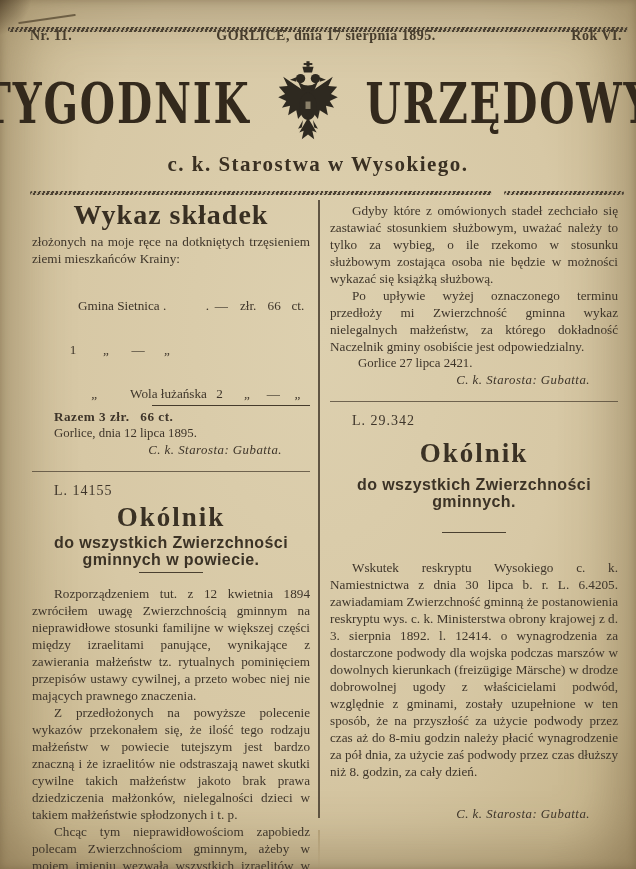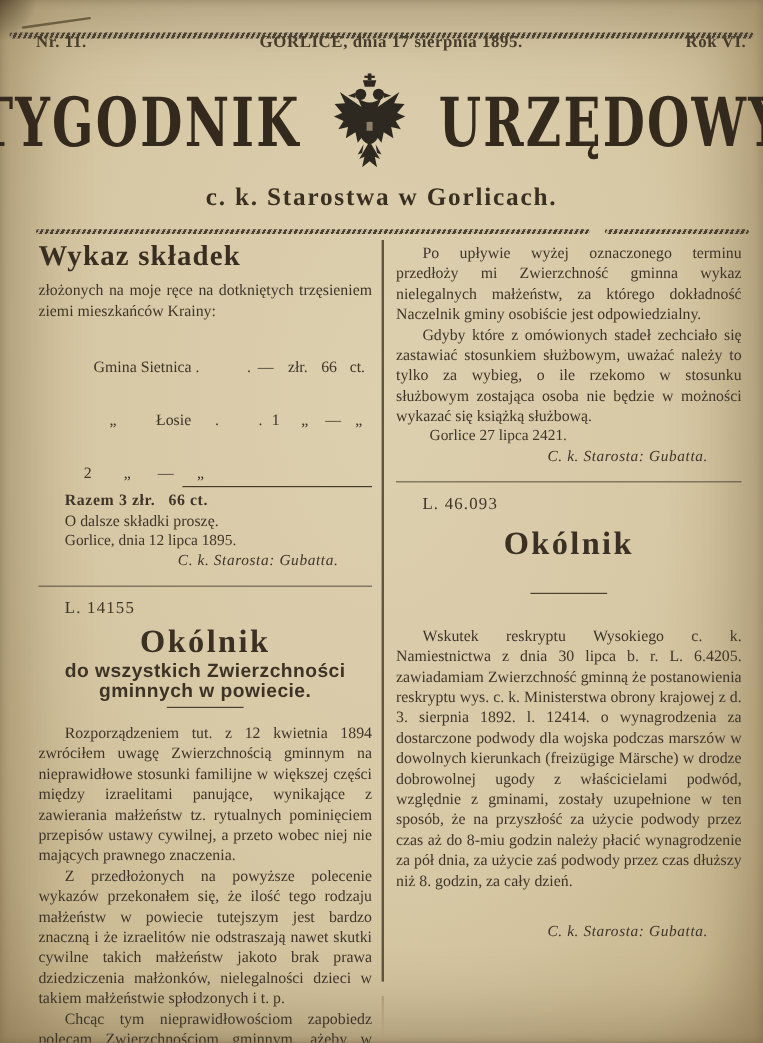--- a/index.html
+++ b/index.html
@@ -63,21 +63,21 @@
   
   .col-divider{
     position:absolute;left:318px;top:200px;width:2px;height:618px;
     background:#4a4030;opacity:.85;
   }
   .col{position:absolute;top:202px;font-size:13.2px;line-height:17px;text-align:justify;}
   .col-left{left:32px;width:278px;}
   .col-right{left:330px;width:288px;}
   .col p{margin:0;text-indent:22px;}
   .section-title{
-    text-align:left;font-size:24px;font-weight:bold;letter-spacing:1px;
+    text-align:center;font-size:28px;font-weight:bold;letter-spacing:1px;
     margin:4px 0 10px;text-indent:0;color:#382f22;
   }
   .okolnik-title{
     text-align:center;font-size:27px;letter-spacing:2px;font-weight:bold;
     margin:10px 0 8px;text-indent:0;color:#3a3124;
   }
   .okolnik-sub{
     text-align:center;font-family:"Liberation Sans", sans-serif;
     font-size:16px;font-weight:bold;letter-spacing:.4px;
     margin:0 0 4px;text-indent:0;color:#3c3326;
@@ -140,84 +140,84 @@
         <polygon points="50,92 36,116 43,113 40,127 50,119 60,127 57,113 64,116"></polygon>
 
         <polygon points="42,96 34,110 40,108"></polygon>
         <polygon points="58,96 66,110 60,108"></polygon>
       </g>
 
       <rect x="46" y="66" width="8" height="12" fill="#d7c8a5" opacity=".55"></rect>
     </svg>
     <span class="masthead-word">URZĘDOWY</span>
   </div>
-  <div class="subtitle">c. k. Starostwa w Gorlicach.</div>
+  <div class="subtitle">c. k. Starostwa w Wysokiego.</div>
 
   <div class="rope-rule rule-mid-left"></div>
   <div class="rope-rule rule-mid-right"></div>
   <div class="col-divider"></div>
 
   <div class="col col-left">
 
     <div class="section-title">Wykaz składek</div>
     <p style="text-indent:0">złożonych na moje ręce na dotkniętych trzęsieniem ziemi mieszkańców Krainy:</p>
 
     <div class="contrib">
       <div class="contrib-row">
         <span class="contrib-label">Gmina Sietnica .   .</span>
         <span class="cc c1">—</span>
         <span class="cc c2">złr.</span>
         <span class="cc c3">66</span>
         <span class="cc c4">ct.</span>
       </div>
       <div class="contrib-row">
-        <span class="contrib-label">  „   Łosie  .   .</span>
         <span class="cc c1">1</span>
         <span class="cc c2">„</span>
         <span class="cc c3">—</span>
         <span class="cc c4">„</span>
       </div>
       <div class="contrib-row">
+        <span class="contrib-label">  „   Wola łużańska</span>
         <span class="cc c1">2</span>
         <span class="cc c2">„</span>
         <span class="cc c3">—</span>
         <span class="cc c4">„</span>
       </div>
     </div>
     <div class="sum-rule"></div>
     <p class="total-line">Razem 3 złr.  66 ct.</p>
-    <p class="request-line">O dalsze składki proszę.</p>
     <p class="dateline">Gorlice, dnia 12 lipca 1895.</p>
     <p class="signature">C. k. Starosta: Gubatta.</p>
 
     <div class="section-rule"></div>
 
     <p class="ref-number">L. 14155</p>
     <div class="okolnik-title">Okólnik</div>
     <div class="okolnik-sub">do wszystkich Zwierzchności gminnych w powiecie.</div>
     <div class="small-rule"></div>
 
     <p>Rozporządzeniem tut. z 12 kwietnia 1894 zwróciłem uwagę Zwierzchnością gminnym na nieprawidłowe stosunki familijne w większej części między izraelitami panujące, wynikające z zawierania małżeństw tz. rytualnych pominięciem przepisów ustawy cywilnej, a przeto wobec niej nie mających prawnego znaczenia.</p>
     <p>Z przedłożonych na powyższe polecenie wykazów przekonałem się, że ilość tego rodzaju małżeństw w powiecie tutejszym jest bardzo znaczną i że izraelitów nie odstraszają nawet skutki cywilne takich małżeństw jakoto brak prawa dziedziczenia małżonków, nielegalności dzieci w takiem małżeństwie spłodzonych i t. p.</p>
     <p>Chcąc tym nieprawidłowościom zapobiedz polecam Zwierzchnościom gminnym, ażeby w mojem imieniu wezwała wszystkich izraelitów w tamtejszej gminie którzy nie mogą się wykazać metrykami ślubu, ażeby małżeńtwa swe po myśli przepisów powszechnej ustawy cywilnej uzupełniły najdalej do końca września b. r. a to tem pewniej że w przeciwnym razie jako komkubinaty uznane i rozdzielone zostaną.</p>
   </div>
 
   <div class="col col-right">
+    <p>Gdyby które z omówionych stadeł zechciało się zastawiać stosunkiem służbowym, uważać należy to tylko za wybieg, o ile rzekomo w stosunku służbowym zostająca osoba nie będzie w możności wykazać się książką służbową.</p>
     <p>Po upływie wyżej oznaczonego terminu przedłoży mi Zwierzchność gminna wykaz nielegalnych małżeństw, za którego dokładność Naczelnik gminy osobiście jest odpowiedzialny.</p>
-    <p>Gdyby które z omówionych stadeł zechciało się zastawiać stosunkiem służbowym, uważać należy to tylko za wybieg, o ile rzekomo w stosunku służbowym zostająca osoba nie będzie w możności wykazać się książką służbową.</p>
 
     <p class="dateline" style="text-indent:28px">Gorlice 27 lipca 2421.</p>
     <p class="signature">C. k. Starosta: Gubatta.</p>
 
     <div class="section-rule"></div>
 
-    <p class="ref-number">L. 46.093</p>
+    <p class="ref-number">L. 29.342</p>
     <div class="spacer-sm"></div>
     <div class="okolnik-title">Okólnik</div>
     <div class="spacer-sm"></div>
+    <div class="okolnik-sub">do wszystkich Zwierzchności gminnych.</div>
     <div class="spacer-md"></div>
     <div class="small-rule"></div>
     <div class="spacer-md"></div>
 
     <p>Wskutek reskryptu Wysokiego c. k. Namiestnictwa z dnia 30 lipca b. r. L. 6.4205. zawiadamiam Zwierzchność gminną że postanowienia reskryptu wys. c. k. Ministerstwa obrony krajowej z d. 3. sierpnia 1892. l. 12414. o wynagrodzenia za dostarczone podwody dla wojska podczas marszów w dowolnych kierunkach (freizügige Märsche) w drodze dobrowolnej ugody z właścicielami podwód, względnie z gminami, zostały uzupełnione w ten sposób, że na przyszłość za użycie podwody przez czas aż do 8-miu godzin należy płacić wynagrodzenie za pół dnia, za użycie zaś podwody przez czas dłuższy niż 8. godzin, za cały dzień.</p>
 
     <div class="spacer-lg"></div>
     <p class="signature">C. k. Starosta: Gubatta.</p>
   </div>
 

